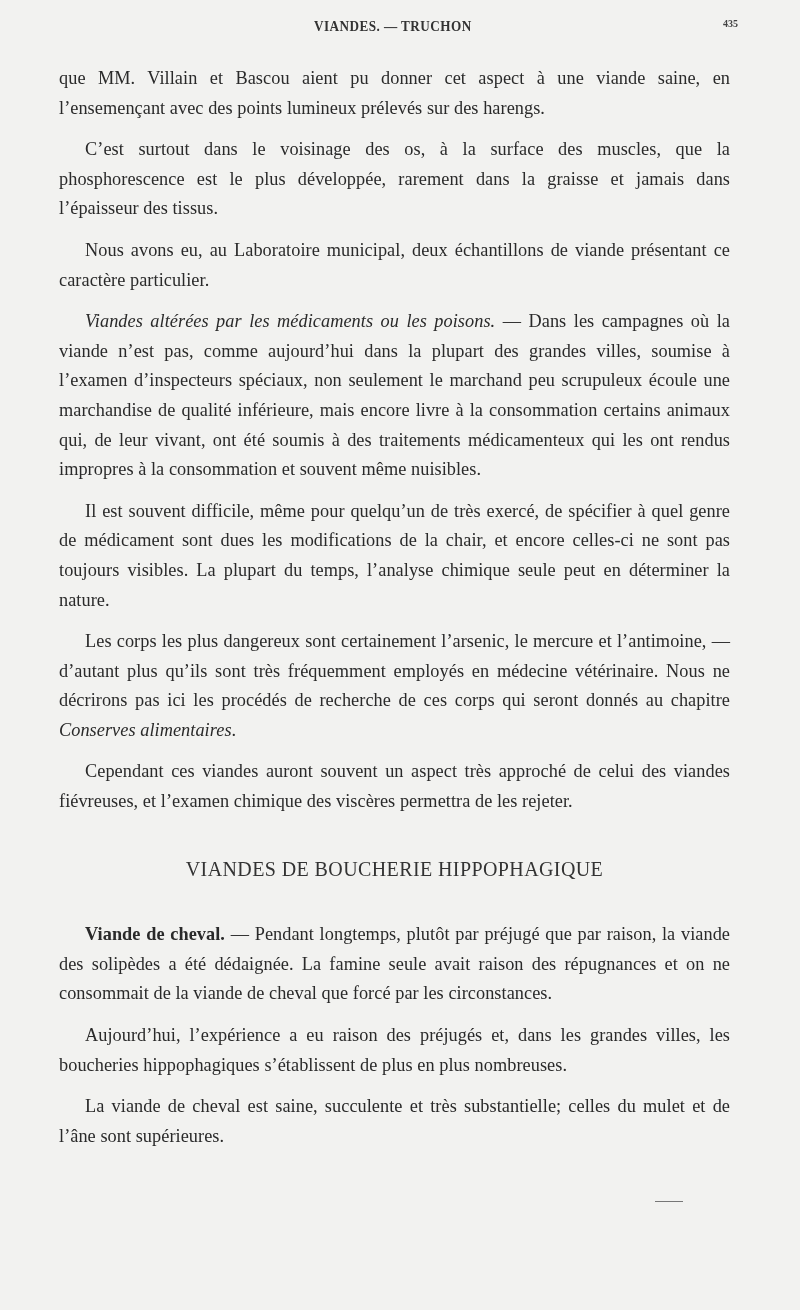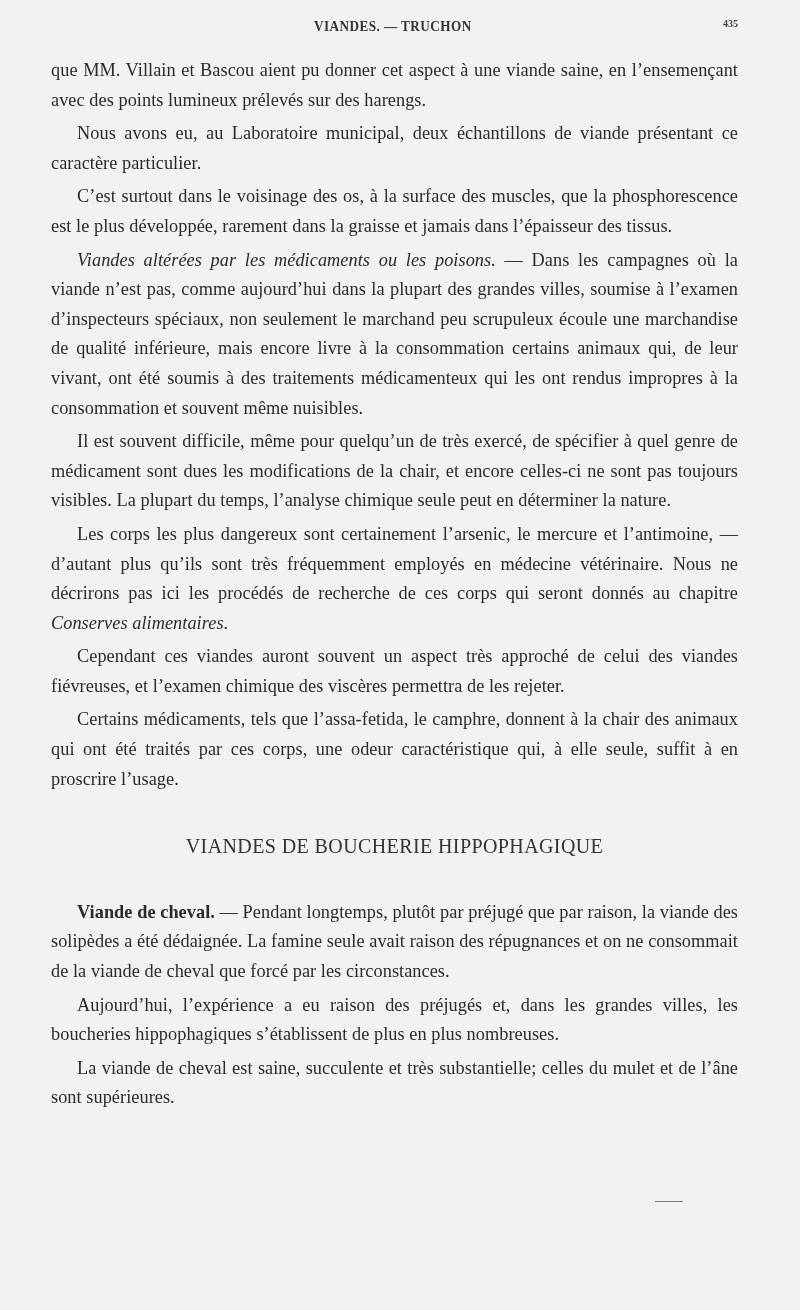--- a/index.html
+++ b/index.html
@@ -19,21 +19,21 @@
     transform: scaleX(0.88); transform-origin: left top;
   }
   .page-number {
     position: absolute; left: 717px; top: 0; font-size: 10px; color: #444;
   }
   .body-text {
     position: absolute; left: 47px; top: 52px; width: 695px;
     font-size: 18.3px; line-height: 29.6px; text-align: justify;
     letter-spacing: 0.05px;
   }
-  .body-text p { margin: 4px; text-indent: 26px; }
+  .body-text p { margin: 12px; text-indent: 26px; }
   .body-text p.noindent { text-indent: 0; }
   .body-text em { }
   .section-heading {
     text-align: center; font-size: 20px; letter-spacing: 0.4px;
     margin: 38px 0 36px 0; color: #333;
   }
   .run-in { font-weight: bold; }
   .rule {
     position: absolute; left: 655px; top: 1201px; width: 28px; height: 1px;
     background: #777;
@@ -43,27 +43,26 @@
 <body>
 
 <div class="page">
   <div class="running-head">
     <span class="running-title">VIANDES. — TRUCHON</span>
     <span class="page-number">435</span>
   </div>
 
   <div class="body-text">
     <p class="noindent">que MM. Villain et Bascou aient pu donner cet aspect à une viande saine, en l’ensemençant avec des points lumineux prélevés sur des harengs.</p>
+    <p>C’est surtout dans le voisinage des os, à la surface des muscles, que la phosphorescence est le plus développée, rarement dans la graisse et jamais dans l’épaisseur des tissus.</p>
     <p>Nous avons eu, au Laboratoire municipal, deux échantillons de viande présentant ce caractère particulier.</p>
-    <p>C’est surtout dans le voisinage des os, à la surface des muscles, que la phosphorescence est le plus développée, rarement dans la graisse et jamais dans l’épaisseur des tissus.</p>
     <p><em>Viandes altérées par les médicaments ou les poisons.</em><span> — Dans les campagnes où la viande n’est pas, comme aujourd’hui dans la plupart des grandes villes, soumise à l’examen d’inspecteurs spéciaux, non seulement le marchand peu scrupuleux écoule une marchandise de qualité inférieure, mais encore livre à la consommation certains animaux qui, de leur vivant, ont été soumis à des traitements médicamenteux qui les ont rendus impropres à la consommation et souvent même nuisibles.</span></p>
     <p>Il est souvent difficile, même pour quelqu’un de très exercé, de spécifier à quel genre de médicament sont dues les modifications de la chair, et encore celles-ci ne sont pas toujours visibles. La plupart du temps, l’analyse chimique seule peut en déterminer la nature.</p>
     <p><span>Les corps les plus dangereux sont certainement l’arsenic, le mercure et l’antimoine, — d’autant plus qu’ils sont très fréquemment employés en médecine vétérinaire. Nous ne décrirons pas ici les procédés de recherche de ces corps qui seront donnés au chapitre </span><em>Conserves alimentaires</em><span>.</span></p>
     <p>Cependant ces viandes auront souvent un aspect très approché de celui des viandes fiévreuses, et l’examen chimique des viscères permettra de les rejeter.</p>
-    <p>Certains médicaments, tels que l’assa-fetida, le camphre, donnent à la chair des animaux qui ont été traités par ces corps, une odeur caractéristique qui, à elle seule, suffit à en proscrire l’usage.</p>
 
     <div class="section-heading">VIANDES DE BOUCHERIE HIPPOPHAGIQUE</div>
 
     <p><span class="run-in">Viande de cheval.</span><span> — Pendant longtemps, plutôt par préjugé que par raison, la viande des solipèdes a été dédaignée. La famine seule avait raison des répugnances et on ne consommait de la viande de cheval que forcé par les circonstances.</span></p>
     <p>Aujourd’hui, l’expérience a eu raison des préjugés et, dans les grandes villes, les boucheries hippophagiques s’établissent de plus en plus nombreuses.</p>
     <p>La viande de cheval est saine, succulente et très substantielle; celles du mulet et de l’âne sont supérieures.</p>
   </div>
 
   <div class="rule"></div>
 </div>

